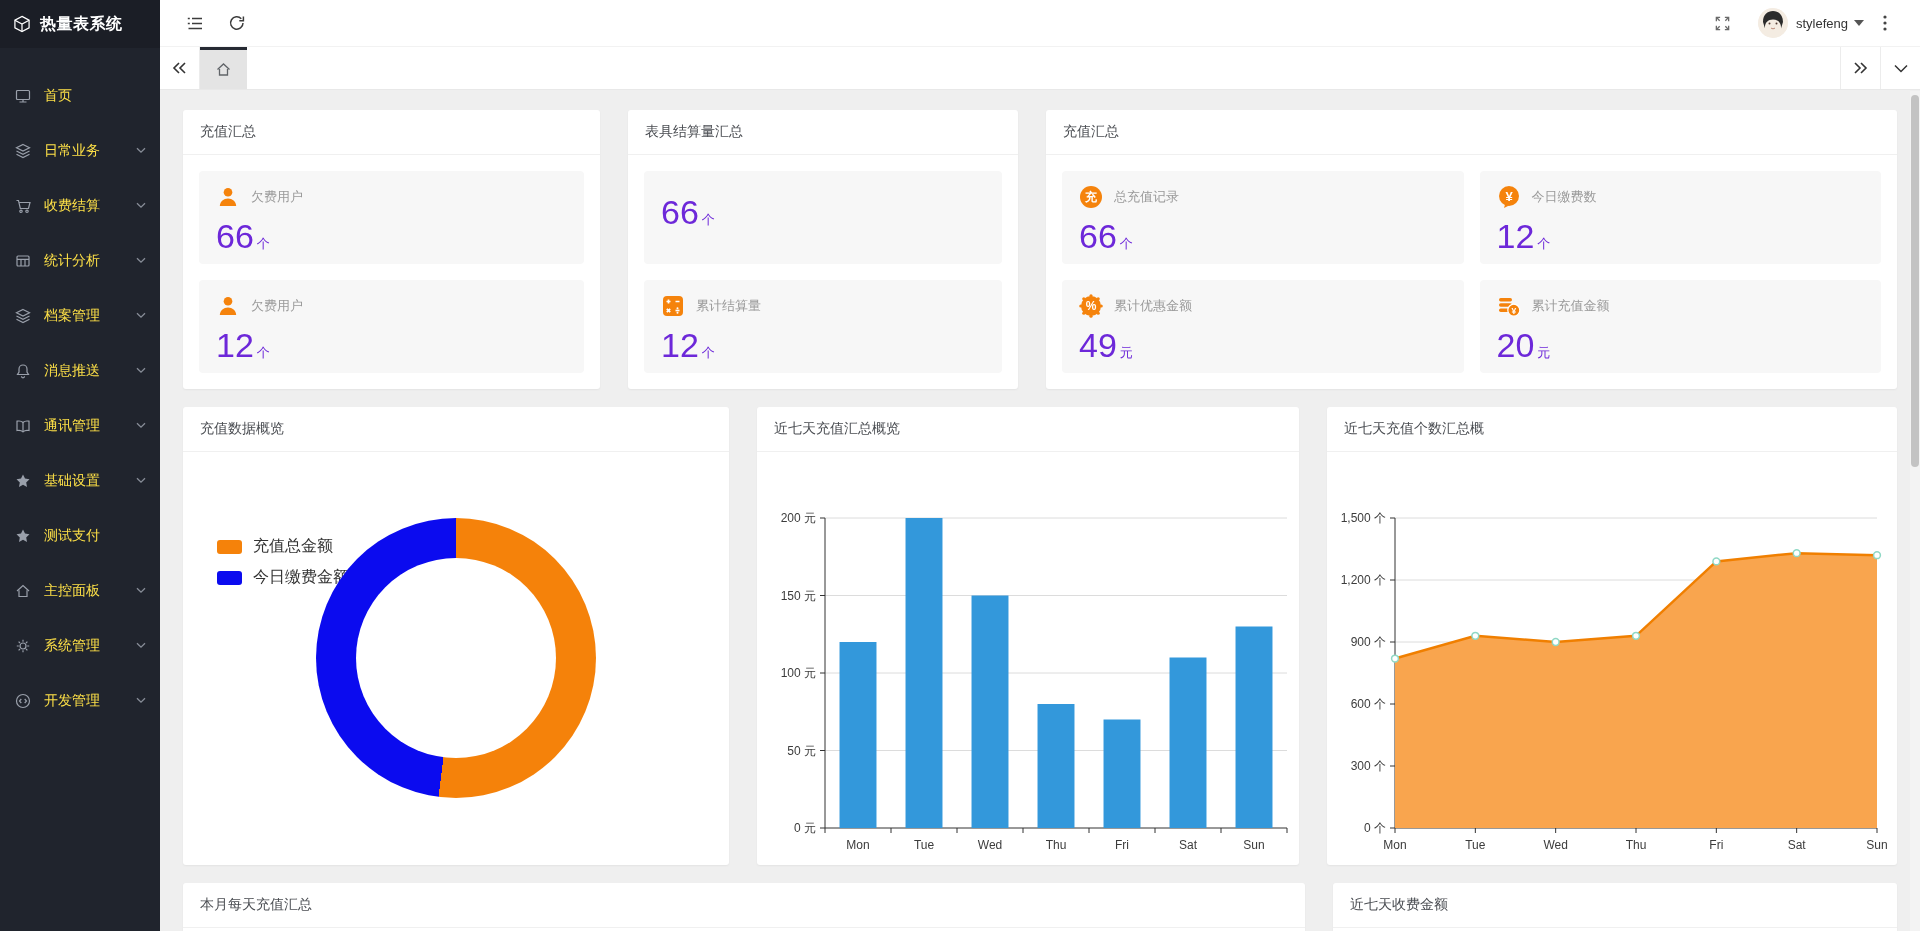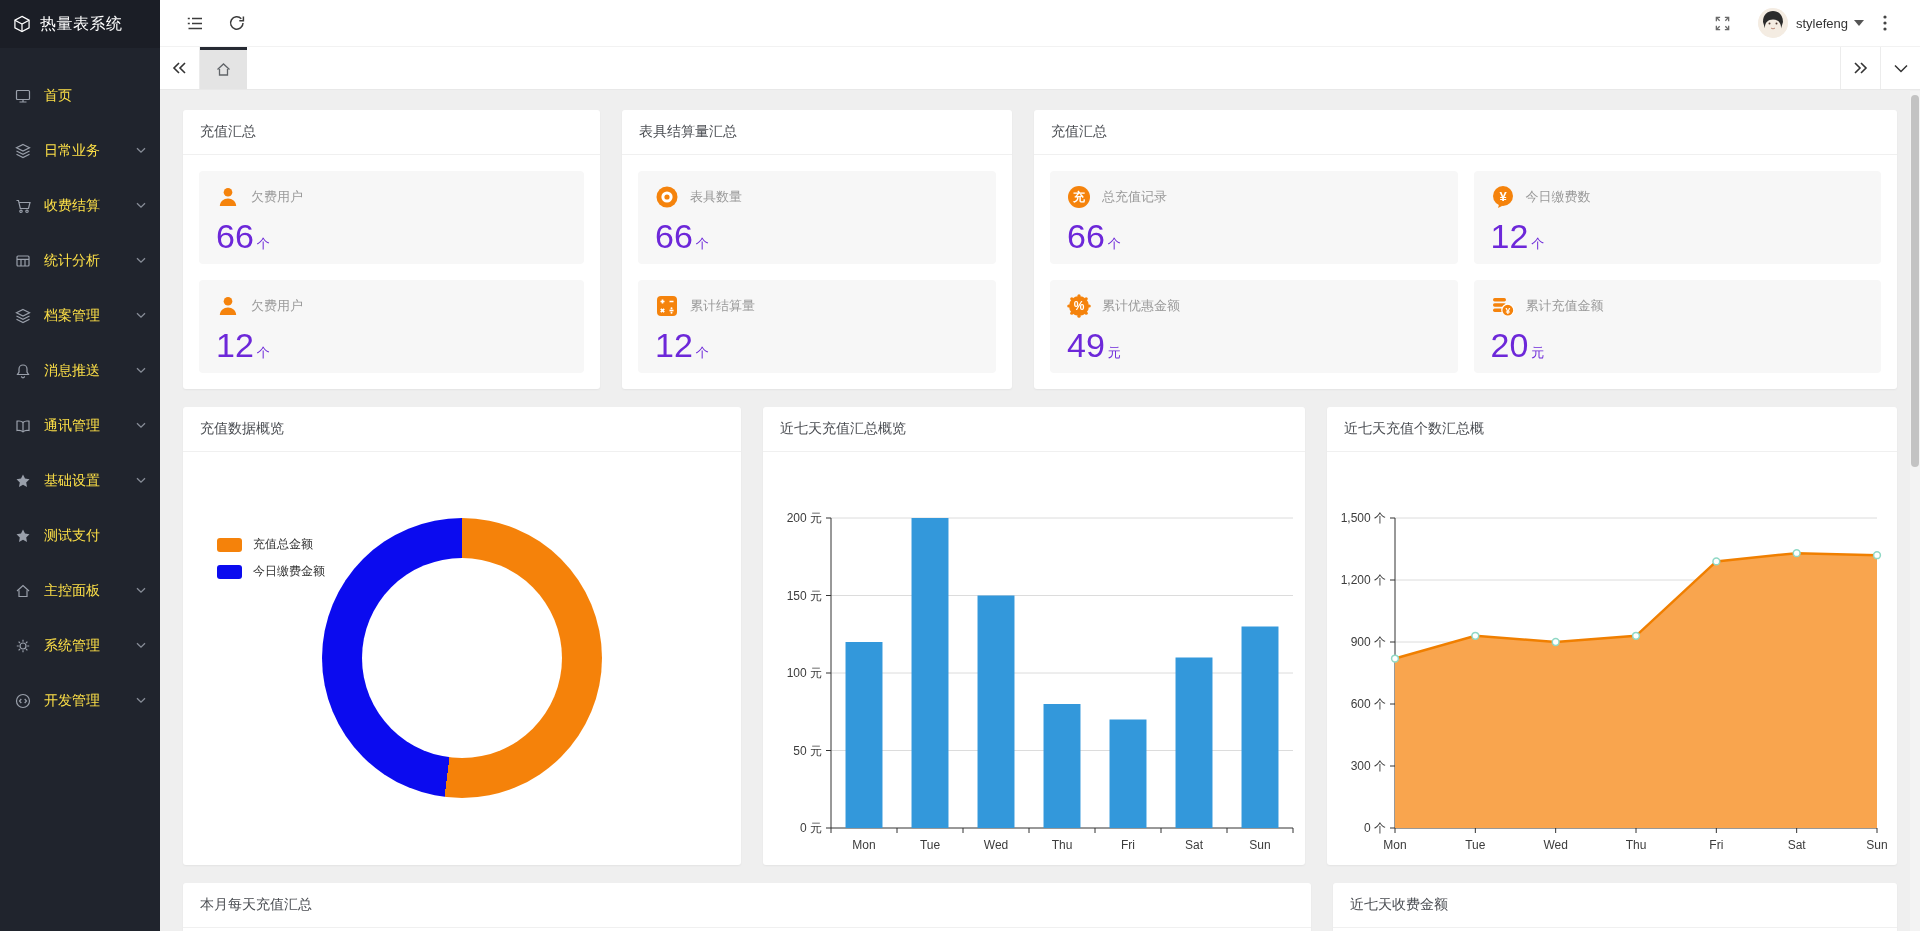--- a/index.html
+++ b/index.html
@@ -2,21 +2,21 @@
 <html><head>
 <meta charset="utf-8">
 <style>
   *{margin:0;padding:0;box-sizing:border-box}
   html,body{width:1920px;height:931px;overflow:hidden}
   body{display:flex;font-family:"Liberation Sans",sans-serif;background:#efefef;position:relative}
   svg{display:block;font-family:inherit}
 
   
   .sidebar{width:160px;flex-shrink:0;background:#20242d;display:flex;flex-direction:column}
-  .logo{height:48px;display:flex;align-items:center;gap:9px;padding-left:13px;background:#1b1e26;color:#fff;font-size:16px;font-weight:normal;letter-spacing:.5px}
+  .logo{height:48px;display:flex;align-items:center;gap:9px;padding-left:13px;background:#1b1e26;color:#fff;font-size:16px;font-weight:bold;letter-spacing:.5px}
   .nav{padding-top:20px}
   .nav-item{height:55px;display:flex;align-items:center;padding:0 14px;font-size:14px;color:#fde047;cursor:pointer}
   .nav-item .nicon{width:17px;margin-right:13px;display:flex;justify-content:center}
   .nav-item .lbl{flex:1}
   .chev{display:flex;opacity:.85}
 
   
   .main{flex:1;display:flex;flex-direction:column;min-width:0}
   .header{height:47px;background:#fff;border-bottom:1px solid #f2f2f2;display:flex;align-items:center;padding:0 14px}
   .hbtn{width:42px;height:47px;display:flex;align-items:center;justify-content:center;cursor:pointer}
@@ -27,40 +27,40 @@
   
   .tabbar{height:43px;background:#fff;border-bottom:1px solid #e8e8e8;display:flex;align-items:stretch}
   .tab-nav{width:40px;display:flex;align-items:center;justify-content:center;cursor:pointer}
   .tab-nav.left{border-right:1px solid #ececec}
   .tab-nav.right{border-left:1px solid #ececec}
   .tab-active{width:47px;background:#e4e4e4;border-top:3px solid #262a33;display:flex;align-items:center;justify-content:center;cursor:pointer}
   .tab-spacer{flex:1}
 
   
   .content{flex:1;padding:20px 23px;overflow:hidden;background:#efefef}
-  .row{display:flex;gap:22px}
+  .row{display:flex;gap:28px}
   .row+.row{margin-top:18px}
   .card{background:#fff;border-radius:3px;box-shadow:0 1px 2px rgba(0,0,0,.05)}
   .card-title{height:45px;display:flex;align-items:center;padding:0 17px;font-size:14px;color:#4a4d52;border-bottom:1px solid #f0f0f0}
   .card-body{padding:16px}
 
   .c1{width:417px}.c2{width:390px}.c3{flex:1}
   .stats-col{display:flex;flex-direction:column;gap:16px}
   .stats-grid{display:grid;grid-template-columns:1fr 1fr;gap:16px}
   .stat{background:#f7f7f7;border-radius:4px;padding:14px 17px;height:93px}
   .stat-top{display:flex;align-items:center;gap:11px;font-size:13px;color:#999}
   .sicon{width:24px;height:24px;display:flex}
   .stat-val{font-size:34px;color:#6d28d9;margin-top:7px;line-height:1.2}
   .stat-val .unit{font-size:13px;margin-left:3px}
 
   .chart-card{height:458px}
   .c-donut{width:560px}.c-bar{width:542px}.c-area{flex:1}
   .donut-body{position:relative;height:412px}
   .legend{position:absolute;top:18px;left:34px}
-  .legend-item{display:flex;align-items:center;gap:11px;font-size:12px;color:#333;margin-bottom:10px}
+  .legend-item{display:flex;align-items:center;gap:11px;font-size:16px;color:#333;margin-bottom:10px}
   .legend-swatch{width:25px;height:14px;border-radius:3px}
   .donut{width:280px;height:280px;border-radius:50%;margin:66px auto 0;position:relative}
   .donut::after{content:"";position:absolute;inset:40px;background:#fff;border-radius:50%}
   .chart-body{height:412px;padding:0 4px}
 
   .c-month{flex:1;height:300px}.c-week{width:564px;height:300px}
   .month-body{position:relative;height:253px}
 
   .vscroll{position:absolute;right:0;top:91px;bottom:0;width:10px;background:#f3f3f3}
   .vthumb{position:absolute;top:4px;left:1px;width:8px;height:372px;border-radius:4px;background:#c3c3c3;cursor:pointer}
@@ -367,30 +367,20 @@
             </div>
             <div class="stat-val"><span>12</span><span class="unit">个</span></div>
           </div>
         </div>
       </div>
 
       <div class="card c2">
         <div class="card-title">表具结算量汇总</div>
         <div class="card-body stats-col">
           <div class="stat">
-            <div class="stat-top">
-              <span class="sicon">
-                <svg viewBox="0 0 24 24" width="24" height="24">
-                    <circle cx="12" cy="12" r="10.5" fill="#f5830c"></circle>
-                    <circle cx="12" cy="12" r="5.6" fill="#fff"></circle>
-                    <circle cx="12" cy="12" r="2.6" fill="#f5830c"></circle>
-                  </svg>
-                </span>
-              <span>表具数量</span>
-            </div>
             <div class="stat-val"><span>66</span><span class="unit">个</span></div>
           </div>
           <div class="stat">
             <div class="stat-top">
               <span class="sicon">
                 <svg viewBox="0 0 24 24" width="24" height="24">
                     <rect x="2" y="2" width="20" height="20" rx="4" fill="#f5830c"></rect>
                   <path d="M7.5 5.5v4M5.5 7.5h4M14.5 7.5h4" stroke="#fff" stroke-width="1.7"></path>
                   <path d="M5.8 14.8l3.4 3.4M9.2 14.8l-3.4 3.4" stroke="#fff" stroke-width="1.7"></path>
                   <path d="M14.5 16.5h4" stroke="#fff" stroke-width="1.7"></path>

